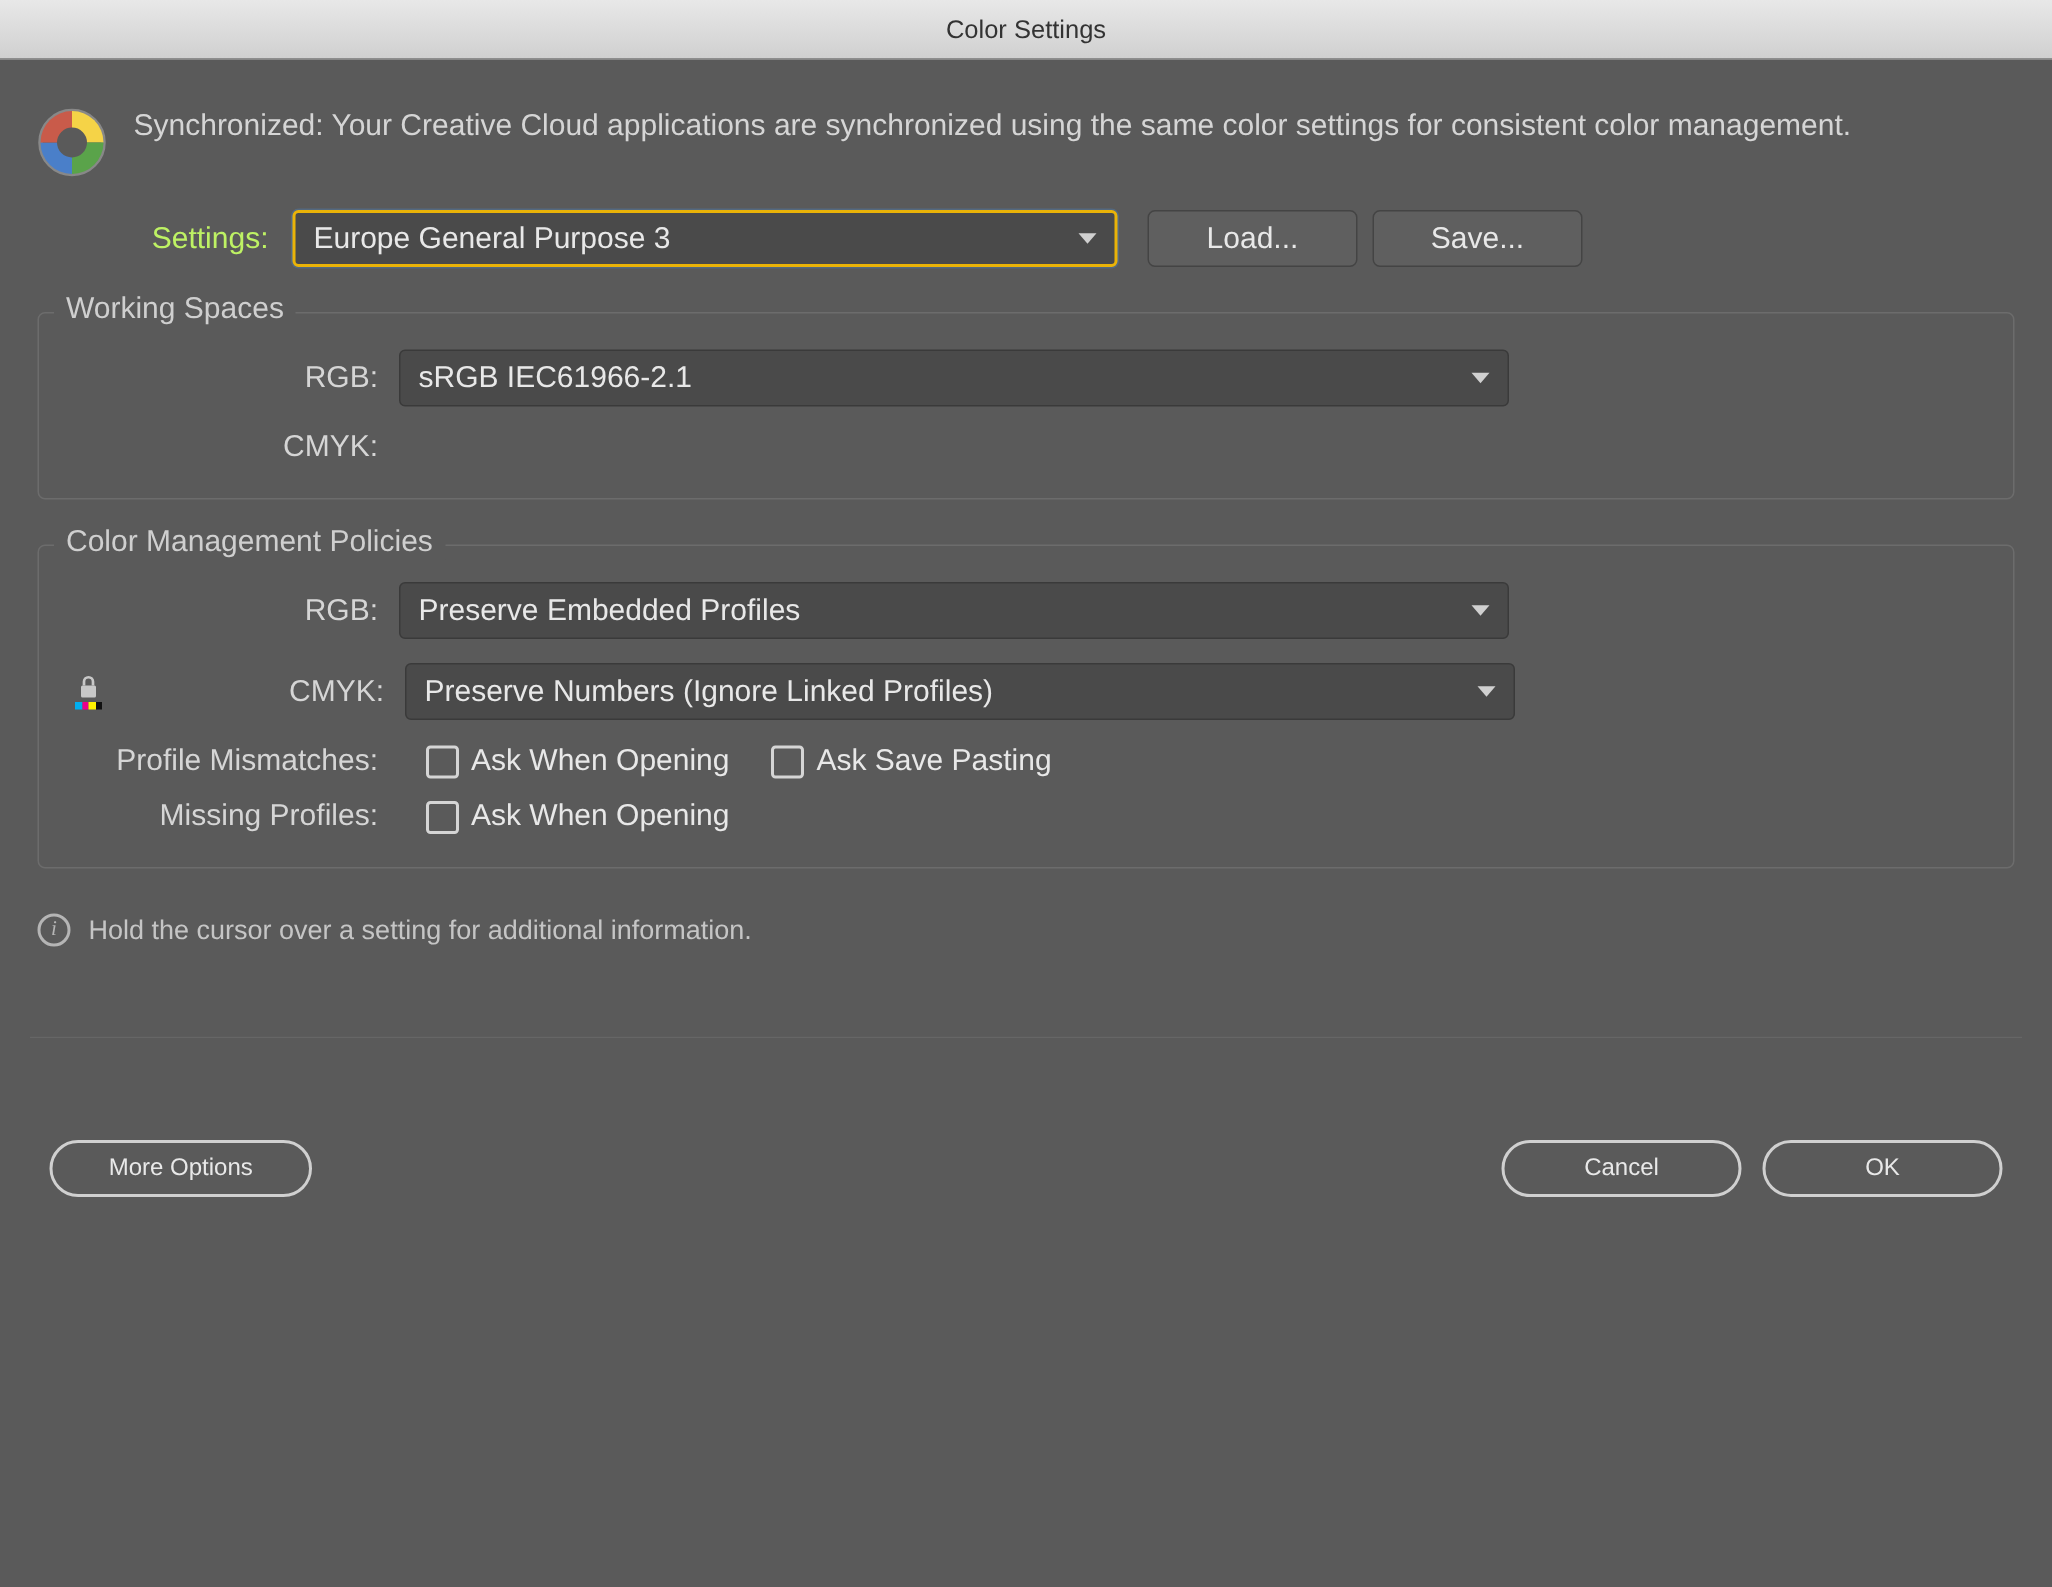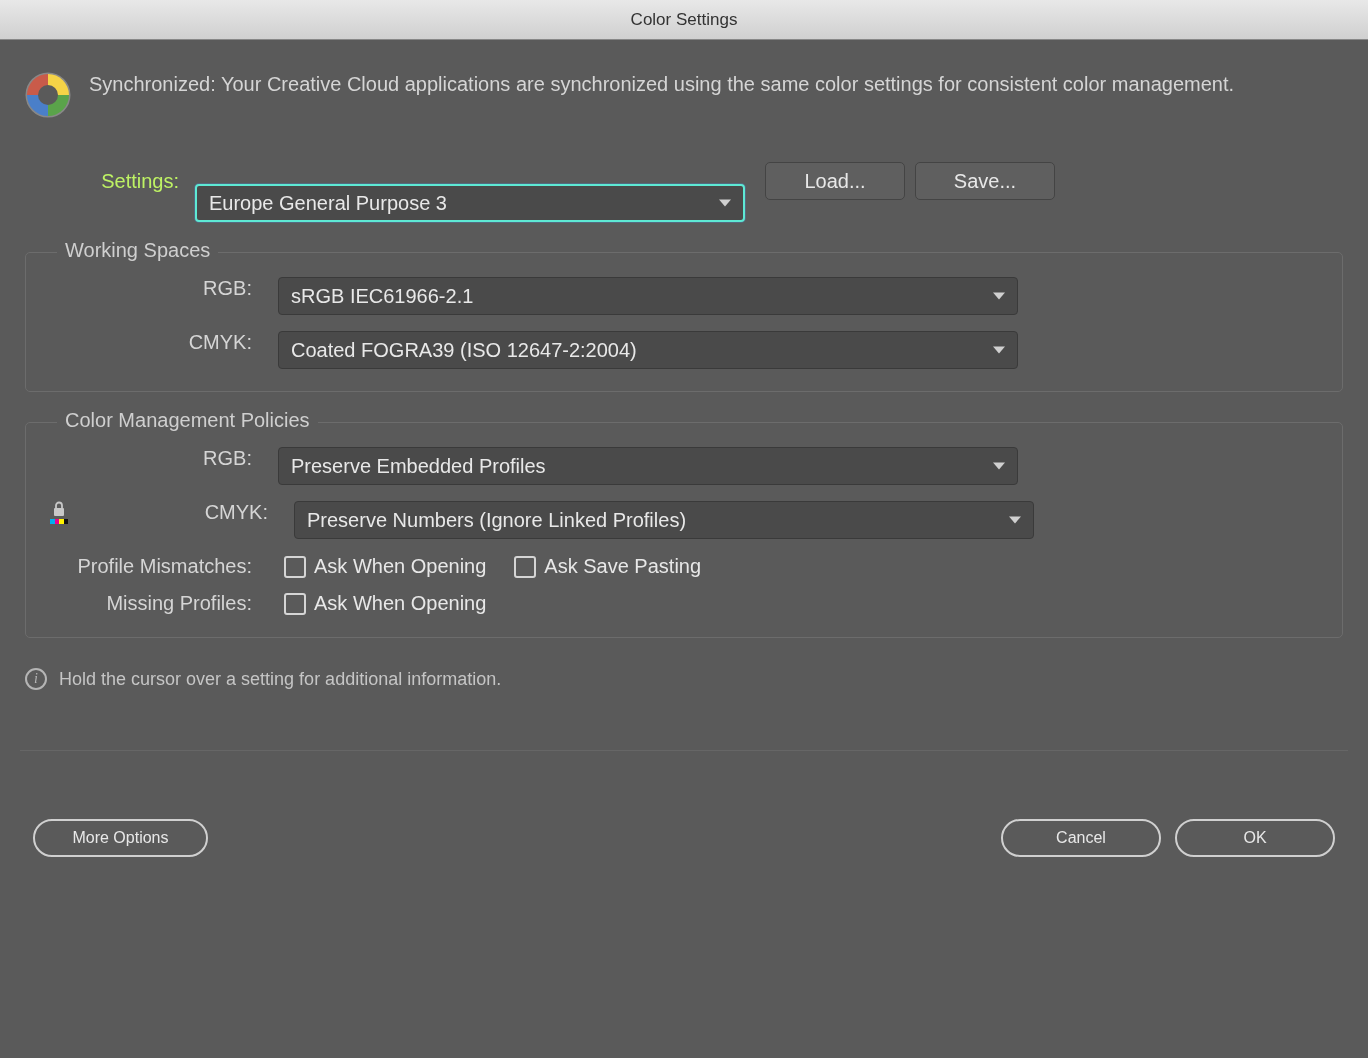--- a/index.html
+++ b/index.html
@@ -67,23 +67,22 @@
       color: #e8e8e8;
       font-size: 20px;
       padding: 6px 36px 6px 12px;
       height: 38px;
       position: relative;
       display: flex;
       align-items: center;
       cursor: pointer;
     }
     .select.highlighted {
-      border: 2px solid #5eead4;
+      border: 2px solid #eab308;
       box-shadow: 0 0 0 1px rgba(74,144,217,0.3);
-      margin-top: 44px;
     }
     .select-caret {
       position: absolute;
       right: 12px;
       top: 50%;
       transform: translateY(-50%);
       width: 0;
       height: 0;
       border-left: 6px solid transparent;
       border-right: 6px solid transparent;
@@ -107,30 +106,30 @@
     .fieldset {
       border: 1px solid #6c6c6c;
       border-radius: 5px;
       padding: 24px 20px 22px 20px;
       margin-bottom: 30px;
       position: relative;
     }
     .fieldset-legend {
       position: absolute;
       top: -14px;
-      left: 31px;
+      left: 10px;
       background: #5a5a5a;
       padding: 0 8px;
       color: #cfcfcf;
       font-size: 20px;
     }
     .field-row {
       display: flex;
-      align-items: flex-start;
-      gap: 22px;
+      align-items: center;
+      gap: 10px;
       margin-bottom: 16px;
     }
     .field-row:last-child {
       margin-bottom: 0;
     }
     .field-label-col {
       width: 210px;
       text-align: right;
       color: #d5d5d5;
       font-size: 20px;
@@ -291,26 +290,20 @@
       <div class="field-control-col">
         <div class="select wide-select">
           <span>sRGB IEC61966-2.1</span>
           <span class="select-caret"></span>
         </div>
       </div>
     </div>
 
     <div class="field-row">
       <div class="field-label-col">CMYK:</div>
-      <div class="field-control-col">
-        <div class="select wide-select">
-          <span>Coated FOGRA39 (ISO 12647-2:2004)</span>
-          <span class="select-caret"></span>
-        </div>
-      </div>
     </div>
   </div>
 
   <div class="fieldset">
     <div class="fieldset-legend">Color Management Policies</div>
 
     <div class="field-row">
       <div class="field-label-col">RGB:</div>
       <div class="field-control-col">
         <div class="select wide-select">

